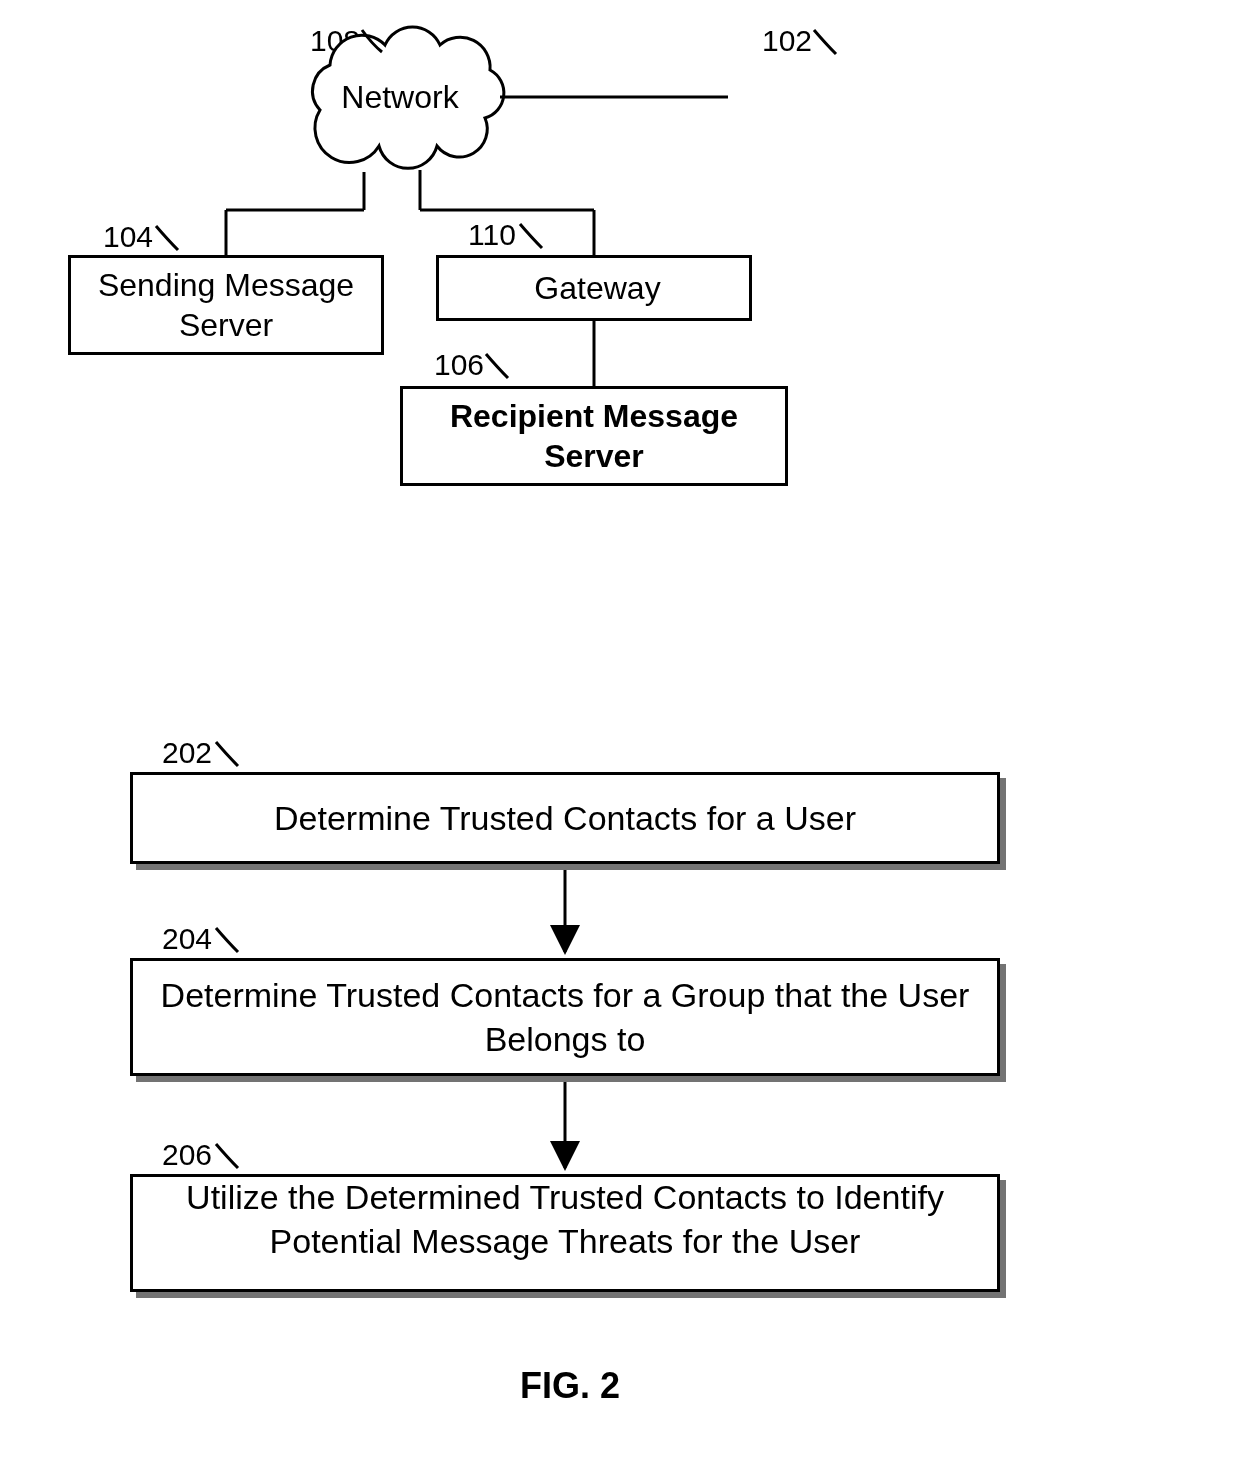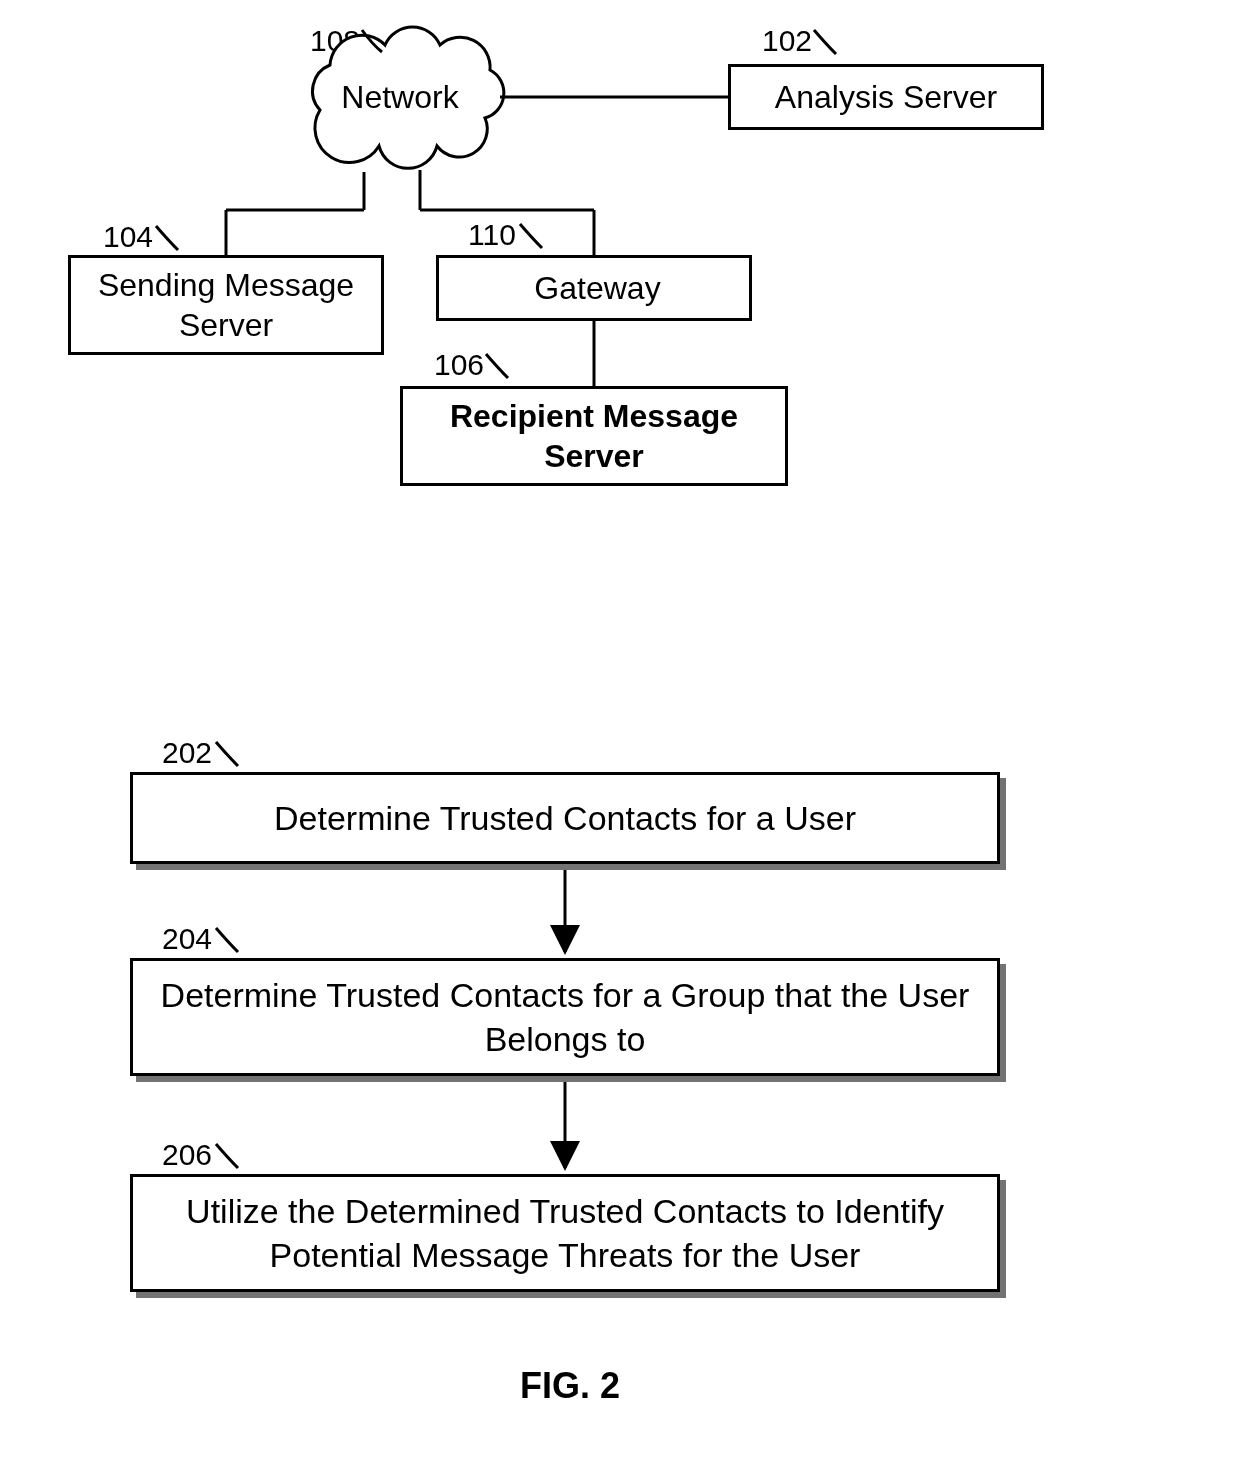--- a/index.html
+++ b/index.html
@@ -28,21 +28,21 @@
   }
   .flow-box {
     position: absolute;
     background: #fff;
     display: flex;
     align-items: center;
     justify-content: center;
     text-align: center;
     font-size: 34px;
     line-height: 1.3;
-    padding: 12px 14px;
+    padding: 26px 14px;
     box-sizing: border-box;
     border: 3px solid #000;
     box-shadow: 6px 6px 0 0 rgba(0,0,0,0.55);
   }
   .ref-label {
     position: absolute;
     font-size: 30px;
   }
   .fig-label {
     position: absolute;
@@ -62,23 +62,20 @@
 <body>
 
 <div class="page">
 
   <div class="ref-label" style="left:310px; top:24px;">108</div>
   <div class="ref-label" style="left:762px; top:24px;">102</div>
   <div class="ref-label" style="left:103px; top:220px;">104</div>
   <div class="ref-label" style="left:468px; top:218px;">110</div>
   <div class="ref-label" style="left:434px; top:348px;">106</div>
 
-  <div class="box" style="left:728px; top:64px; width:316px; height:66px;">
-    <span>Analysis Server</span>
-  </div>
 
   <div class="box" style="left:68px; top:255px; width:316px; height:100px;">
     <span>Sending Message Server</span>
   </div>
 
   <div class="box" style="left:436px; top:255px; width:316px; height:66px;padding-left:17px;">
     <span>Gateway</span>
   </div>
 
   <div class="box" style="left:400px; top:386px; width:388px; height:100px;font-weight:bold;">

